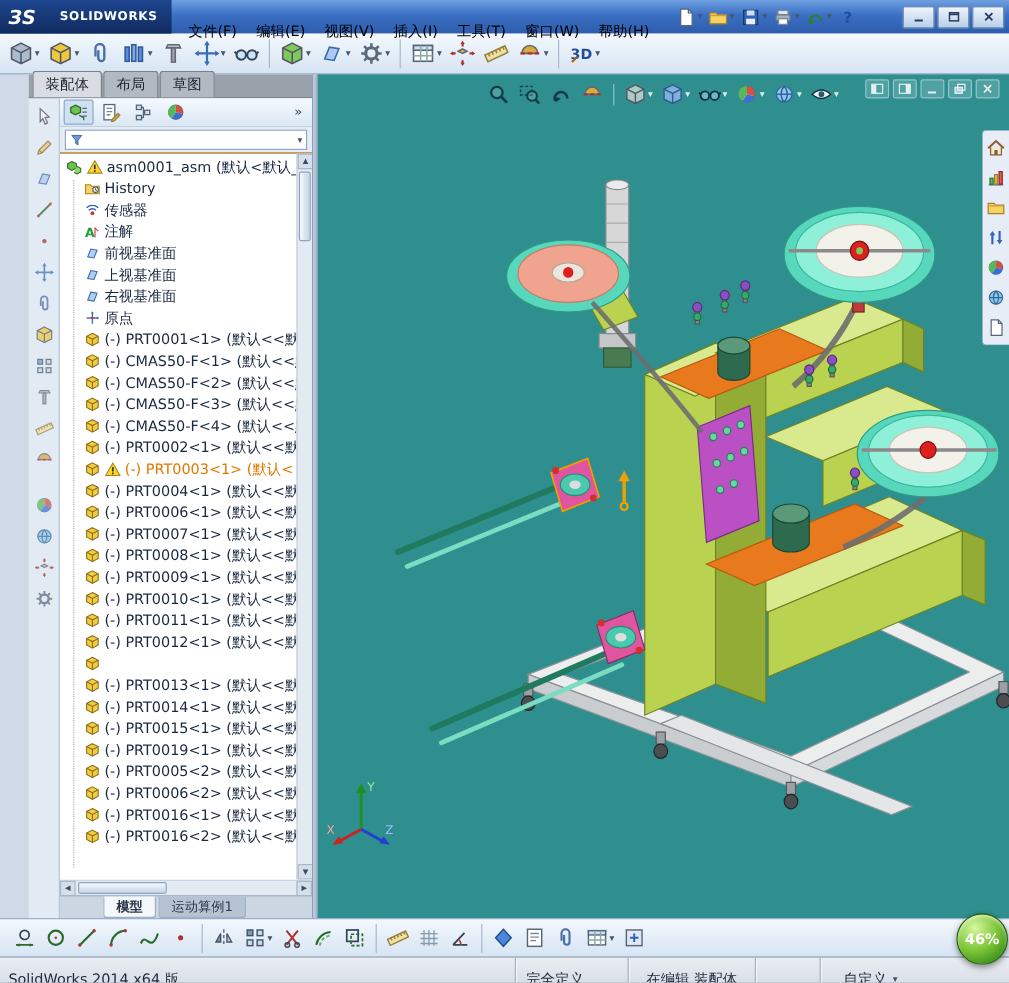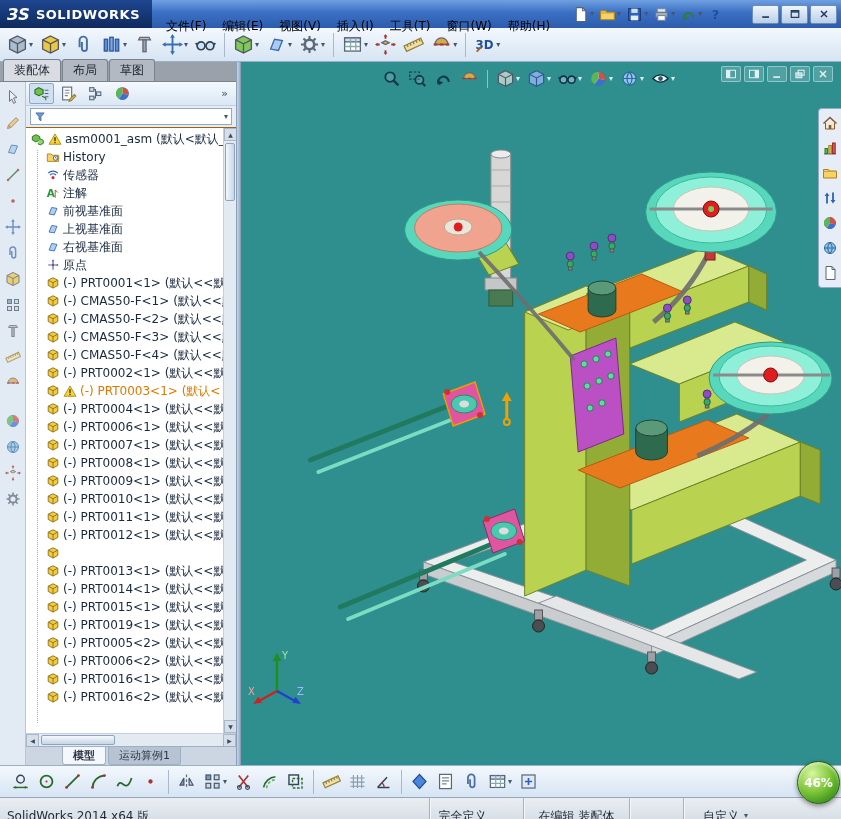--- a/index.html
+++ b/index.html
@@ -5,41 +5,41 @@
   html,body{margin:0;padding:0;background:#6b7685;}
   *{box-sizing:border-box;}
   .app{width:841px;height:819px;position:relative;overflow:hidden;background:#cfd9e8;
        font-family:"DejaVu Sans","Liberation Sans",sans-serif;font-size:12px;color:#222;
        -webkit-user-select:none;user-select:none;}
   .ic{display:inline-flex;align-items:center;justify-content:center;}
   .ic svg{width:18px;height:18px;display:block;}
   .caret{font-size:8px;color:#44566a;margin-left:1px;line-height:1;}
   
   .titlebar{height:28px;display:flex;align-items:center;background:linear-gradient(#6ea0e0,#3b6fc4 45%,#2d5cab);}
-  .logo{height:100%;display:flex;align-items:center;gap:6px;padding:0 12px 0 7px;
+  .logo{height:100%;display:flex;align-items:center;gap:20px;padding:0 12px 0 7px;
         background:linear-gradient(#1f4690,#0f2a5e);color:#fff;}
   .logo-mark{font-style:italic;font-weight:bold;font-size:16px;}
-  .logo-text{font-weight:bold;font-size:13px;letter-spacing:.5px;}
+  .logo-text{font-weight:bold;font-size:10px;letter-spacing:.5px;}
   .menubar{display:flex;margin-left:6px;margin-top:24px;}
   .menu-item{padding:4px 8px;color:#000;white-space:nowrap;border-radius:2px;cursor:default;}
   .quickbar{display:flex;align-items:center;margin-left:12px;gap:1px;}
   .quickbar .tb-btn{padding:1px 2px;}
   .quickbar .ic svg{width:17px;height:17px;}
   .winctl{margin-left:auto;display:flex;gap:2px;margin-right:4px;}
   .win-btn{width:27px;height:19px;background:linear-gradient(#eef4fb,#b9cfe8);border:1px solid #6f8cb0;
            border-radius:2px;display:flex;align-items:center;justify-content:center;}
   .win-btn .ic svg{width:12px;height:12px;}
   
   .tb-btn{display:inline-flex;align-items:center;padding:2px 3px;border-radius:2px;}
   .tb-sep{width:1px;height:24px;background:#a9b8cb;margin:0 4px;display:inline-block;}
   .toolbar2{height:34px;background:linear-gradient(#f3f8fd,#d6e4f3);border-bottom:1px solid #9ab0c8;
             display:flex;align-items:center;padding:0 4px;gap:1px;}
   .toolbar2 .ic svg{width:21px;height:21px;}
   
-  .main{display:flex;height:703px;}
+  .main{display:flex;height:703px;padding-left:24px;}
   .leftcol{width:236px;display:flex;flex-direction:column;background:#e9eff7;}
   .cmdtabs{height:20px;background:#9aa1aa;display:flex;align-items:flex-end;padding-left:3px;gap:1px;
            border-bottom:1px solid #7a828c;}
   .cmdtab{padding:2px 10px 2px;background:#b2b9c2;border:1px solid #7a828c;border-bottom:none;
           border-radius:3px 3px 0 0;font-size:12px;color:#1c2430;}
   .cmdtab.active{background:#d9dde3;}
   .leftbody{flex:1;display:flex;min-height:0;}
   .lstrip{width:26px;background:#e2eaf4;border-right:1px solid #b8c6d8;display:flex;flex-direction:column;
           align-items:center;padding-top:5px;gap:6px;}
   .lstrip .ic svg{width:16px;height:16px;opacity:.72;}

